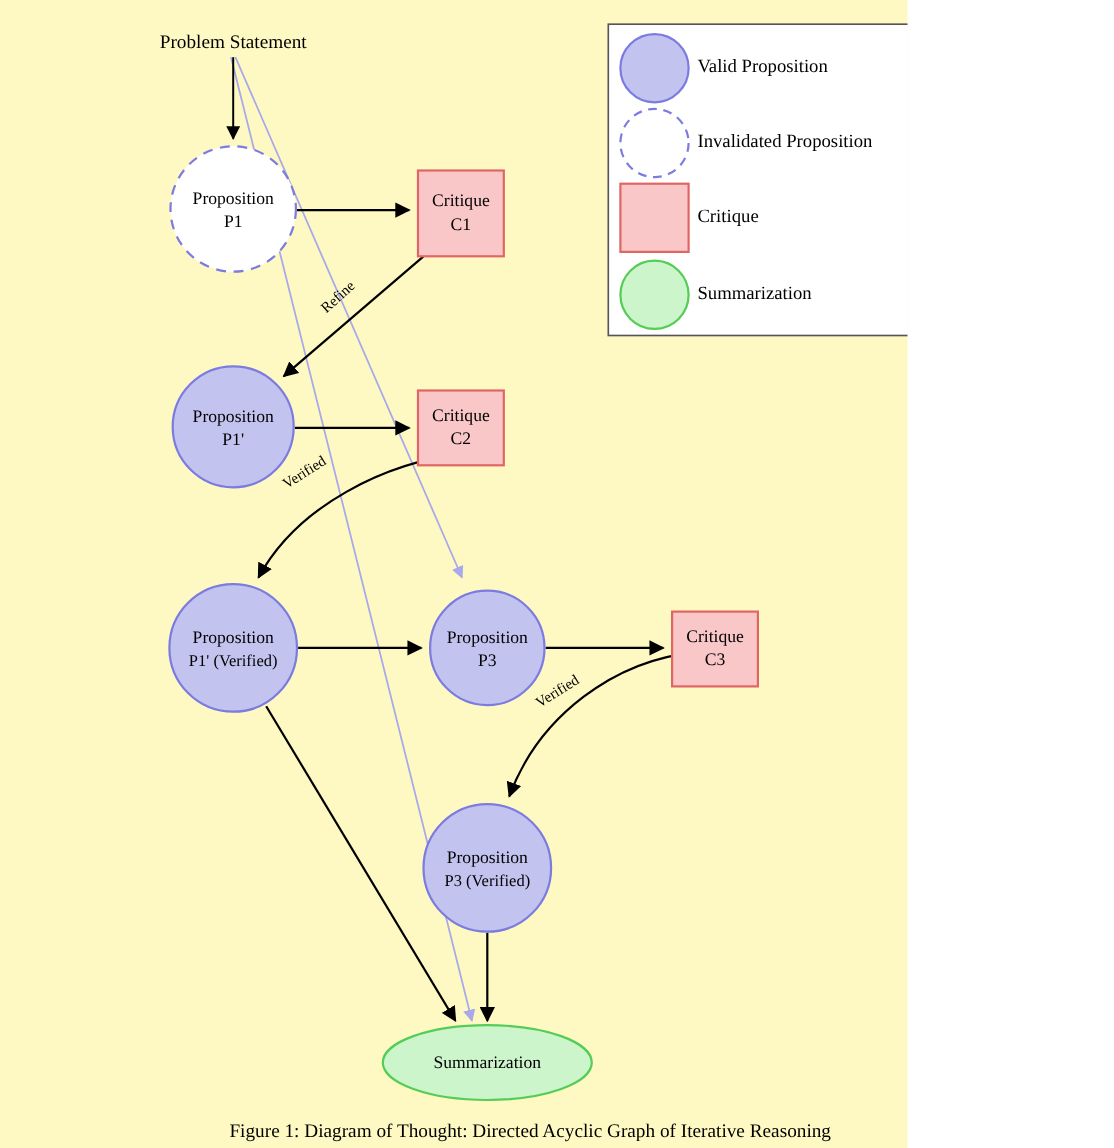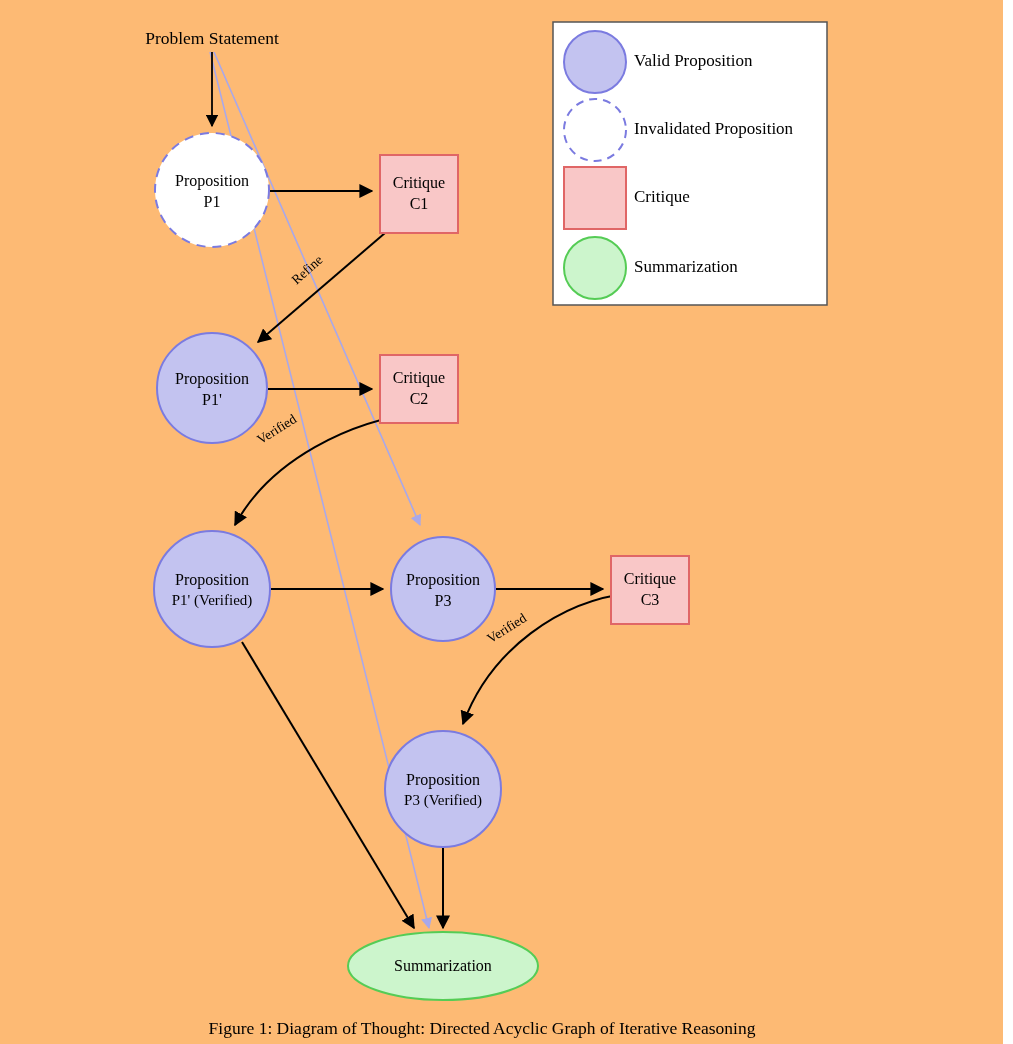--- a/index.html
+++ b/index.html
@@ -2,23 +2,23 @@
 <html><head>
 <meta charset="utf-8">
 <style>
   html, body {
     margin: 0;
     padding: 0;
     background: #ffffff;
   }
   #page {
     position: relative;
-    width: 1003px;
+    width: 825px;
     height: 1044px;
-    background: #fdba74;
+    background: #fef9c3;
     font-family: "Liberation Serif", "DejaVu Serif", serif;
     overflow: hidden;
   }
   svg#diagram {
     position: absolute;
     left: 0;
     top: 0;
     width: 1013px;
     height: 1044px;
   }

